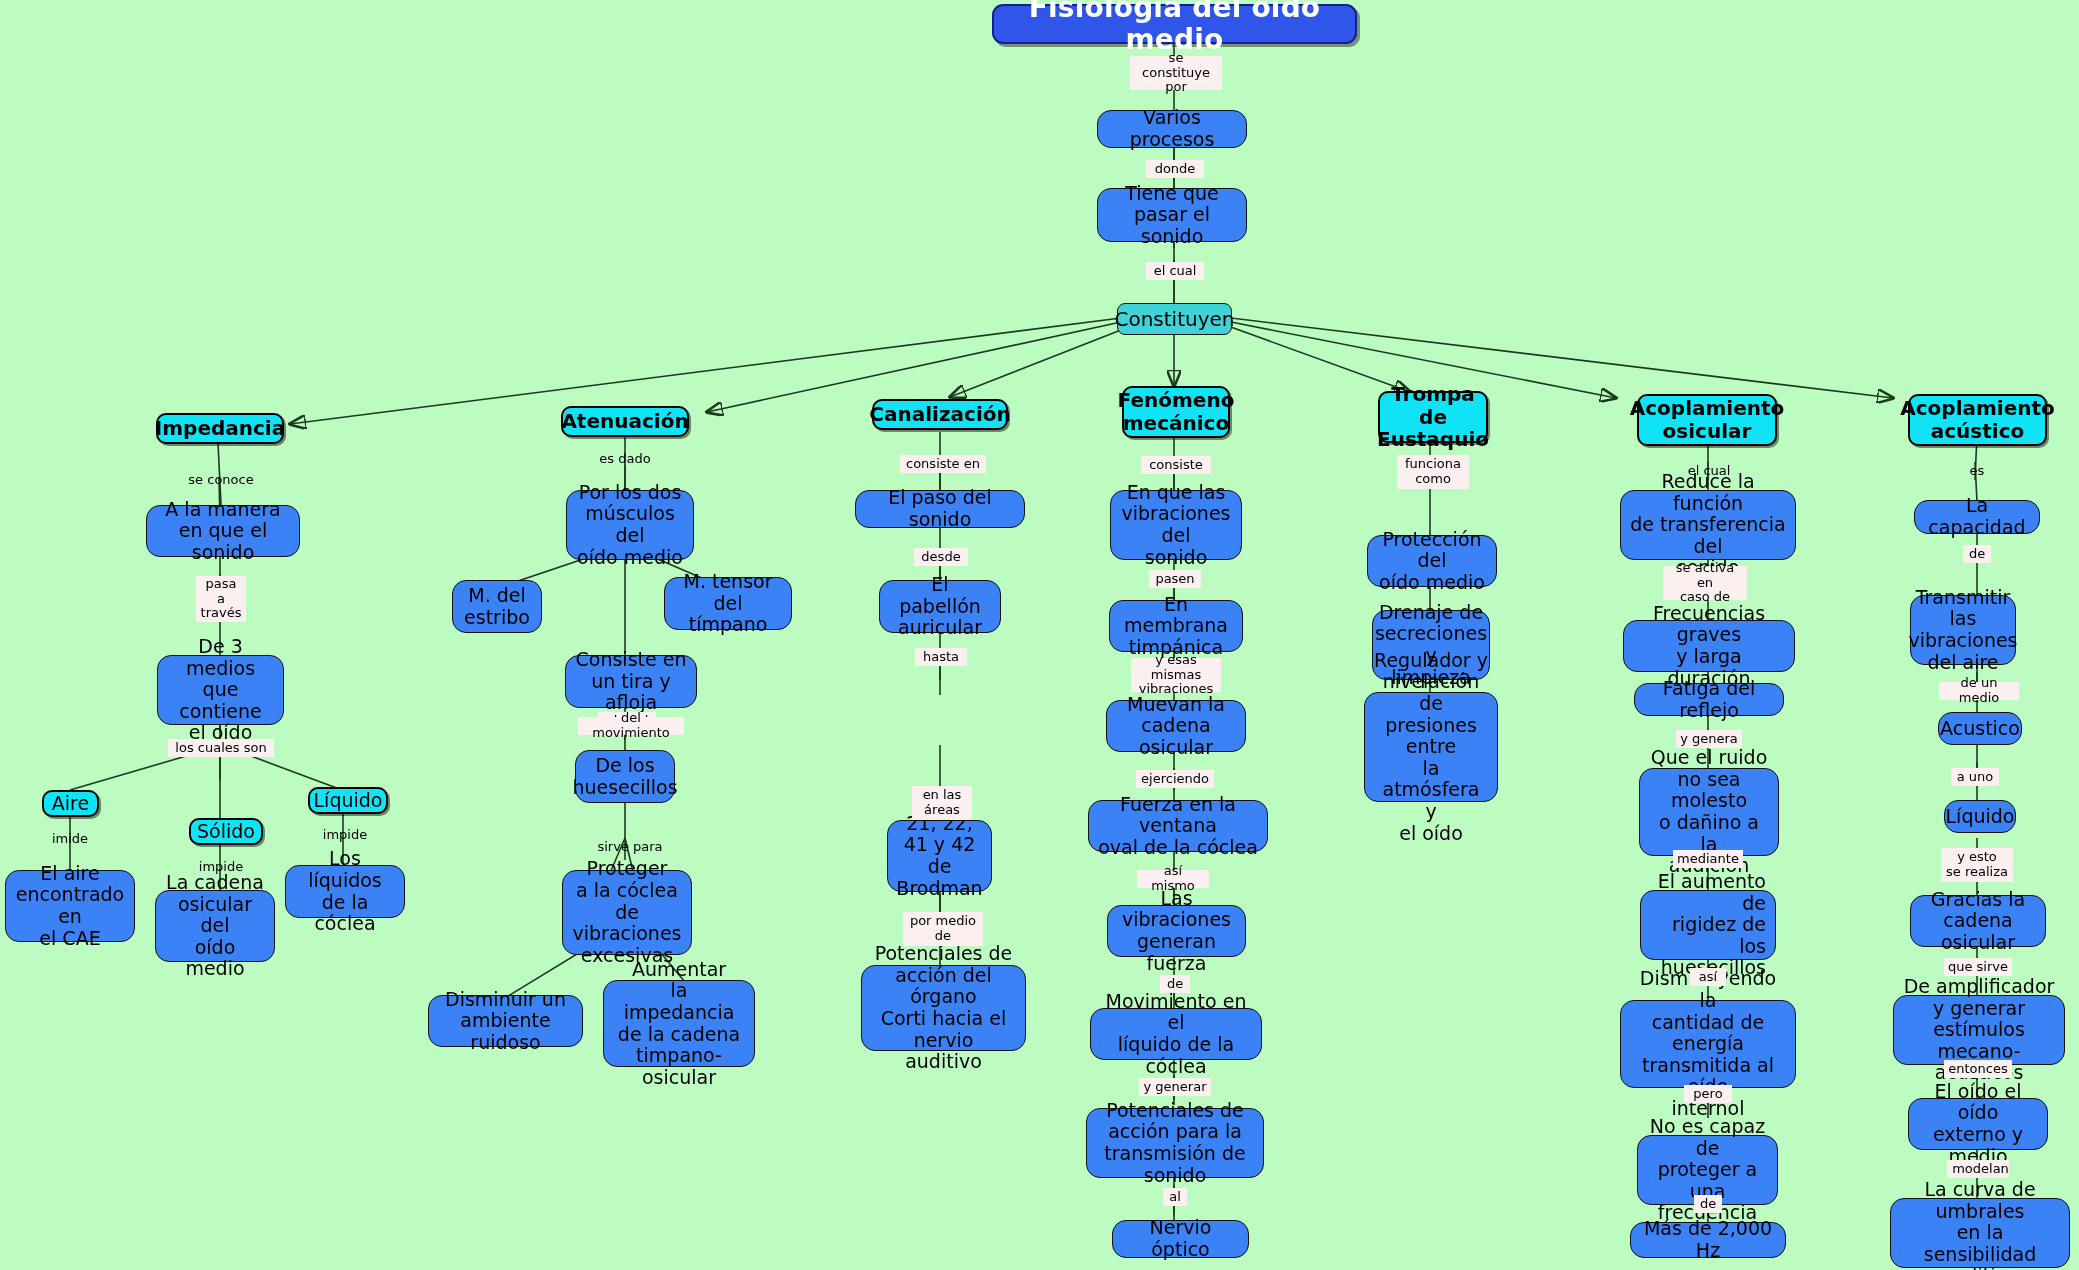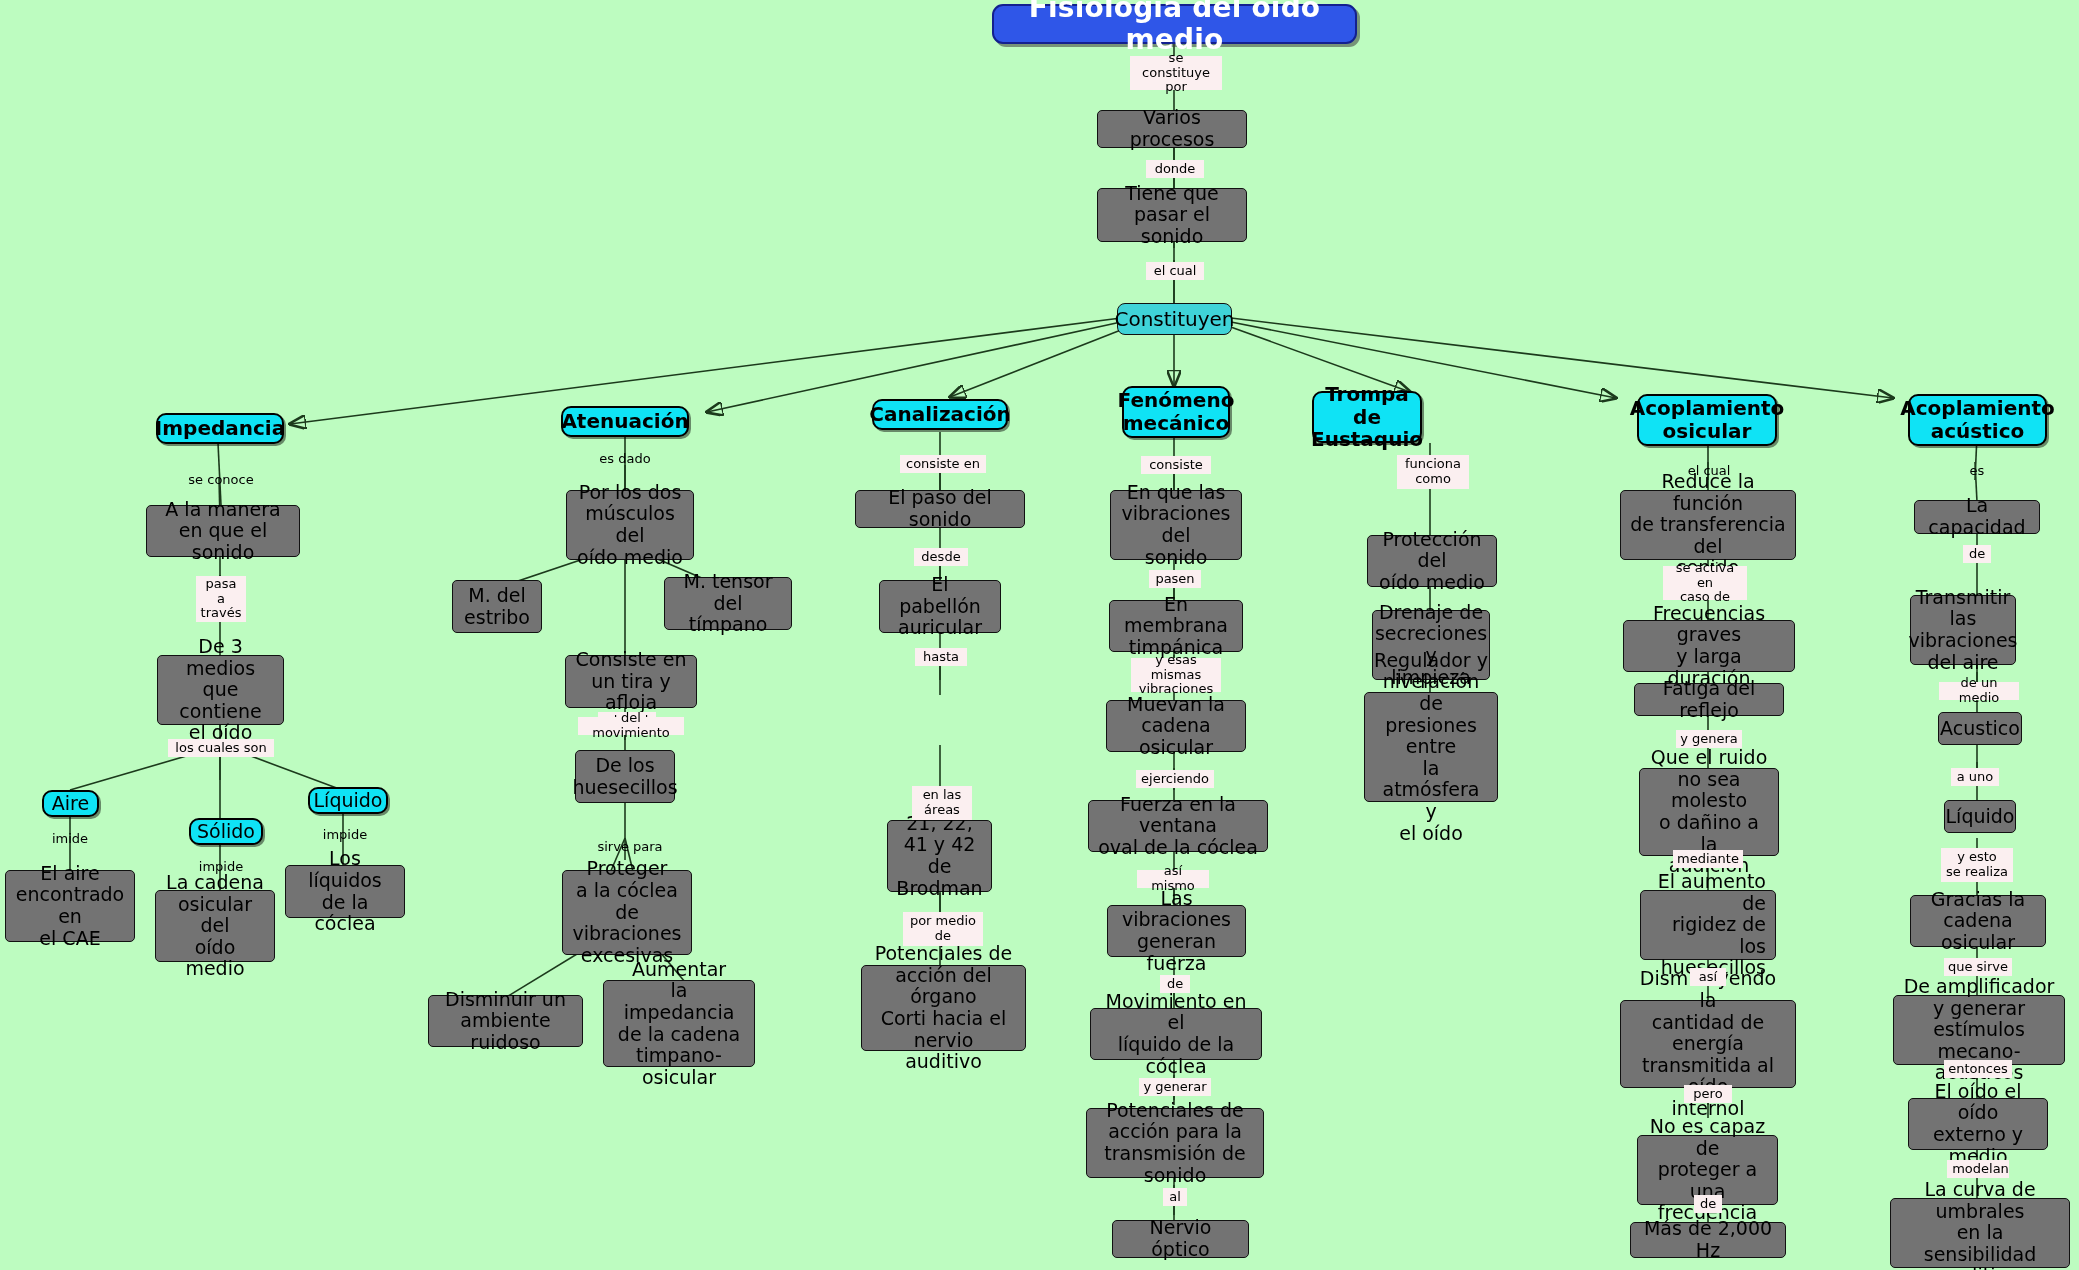--- a/index.html
+++ b/index.html
@@ -12,22 +12,22 @@
   #canvas{position:absolute;left:0;top:0;width:2079px;height:1270px;}
   svg#links{position:absolute;left:0;top:0;width:2079px;height:1270px;overflow:visible;}
   svg#links line,svg#links path{stroke:#1c3a1c;stroke-width:1.6px;fill:none;}
 
   .node{
     position:absolute;
     box-sizing:border-box;
     display:flex;align-items:center;justify-content:center;
     text-align:center;
     border:1.5px solid #111;
-    border-radius:5px;
-    background:#737373;
+    border-radius:14px;
+    background:#3b82f6;
     color:#000;
     font-size:19px;
     line-height:1.14;
     padding:4px 9px;
     white-space:pre-line;
     z-index:3;
   }
   .node.cyan{
     background:#0fe3f5;
     font-weight:bold;
@@ -303,21 +303,21 @@
   <div class="lbl" style="left:1160px;top:975px;width:30px;height:18px;">de</div>
   <div class="node" style="left:1090px;top:1008px;width:172px;height:52px;">Movimiento en el
 líquido de la cóclea</div>
   <div class="lbl" style="left:1139px;top:1078px;width:72px;height:18px;">y generar</div>
   <div class="node" style="left:1086px;top:1108px;width:178px;height:70px;">Potenciales de
 acción para la
 transmisión de sonido</div>
   <div class="lbl" style="left:1163px;top:1188px;width:24px;height:18px;">al</div>
   <div class="node" style="left:1112px;top:1220px;width:137px;height:38px;text-align:center;">Nervio óptico</div>
 
-  <div class="node cyan" style="left:1312px;top:391px;width:110px;height:52px;">Trompa de
+  <div class="node cyan" style="left:1378px;top:391px;width:110px;height:52px;">Trompa de
 Eustaquio</div>
   <div class="lbl" style="left:1397px;top:455px;width:72px;height:34px;">funciona
 como</div>
   <div class="node" style="left:1367px;top:535px;width:130px;height:52px;">Protección del
 oído medio</div>
   <div class="node" style="left:1372px;top:610px;width:118px;height:70px;">Drenaje de
 secreciones y
 limpieza</div>
   <div class="node" style="left:1364px;top:692px;width:134px;height:110px;">Regulador y
 nivelación de

